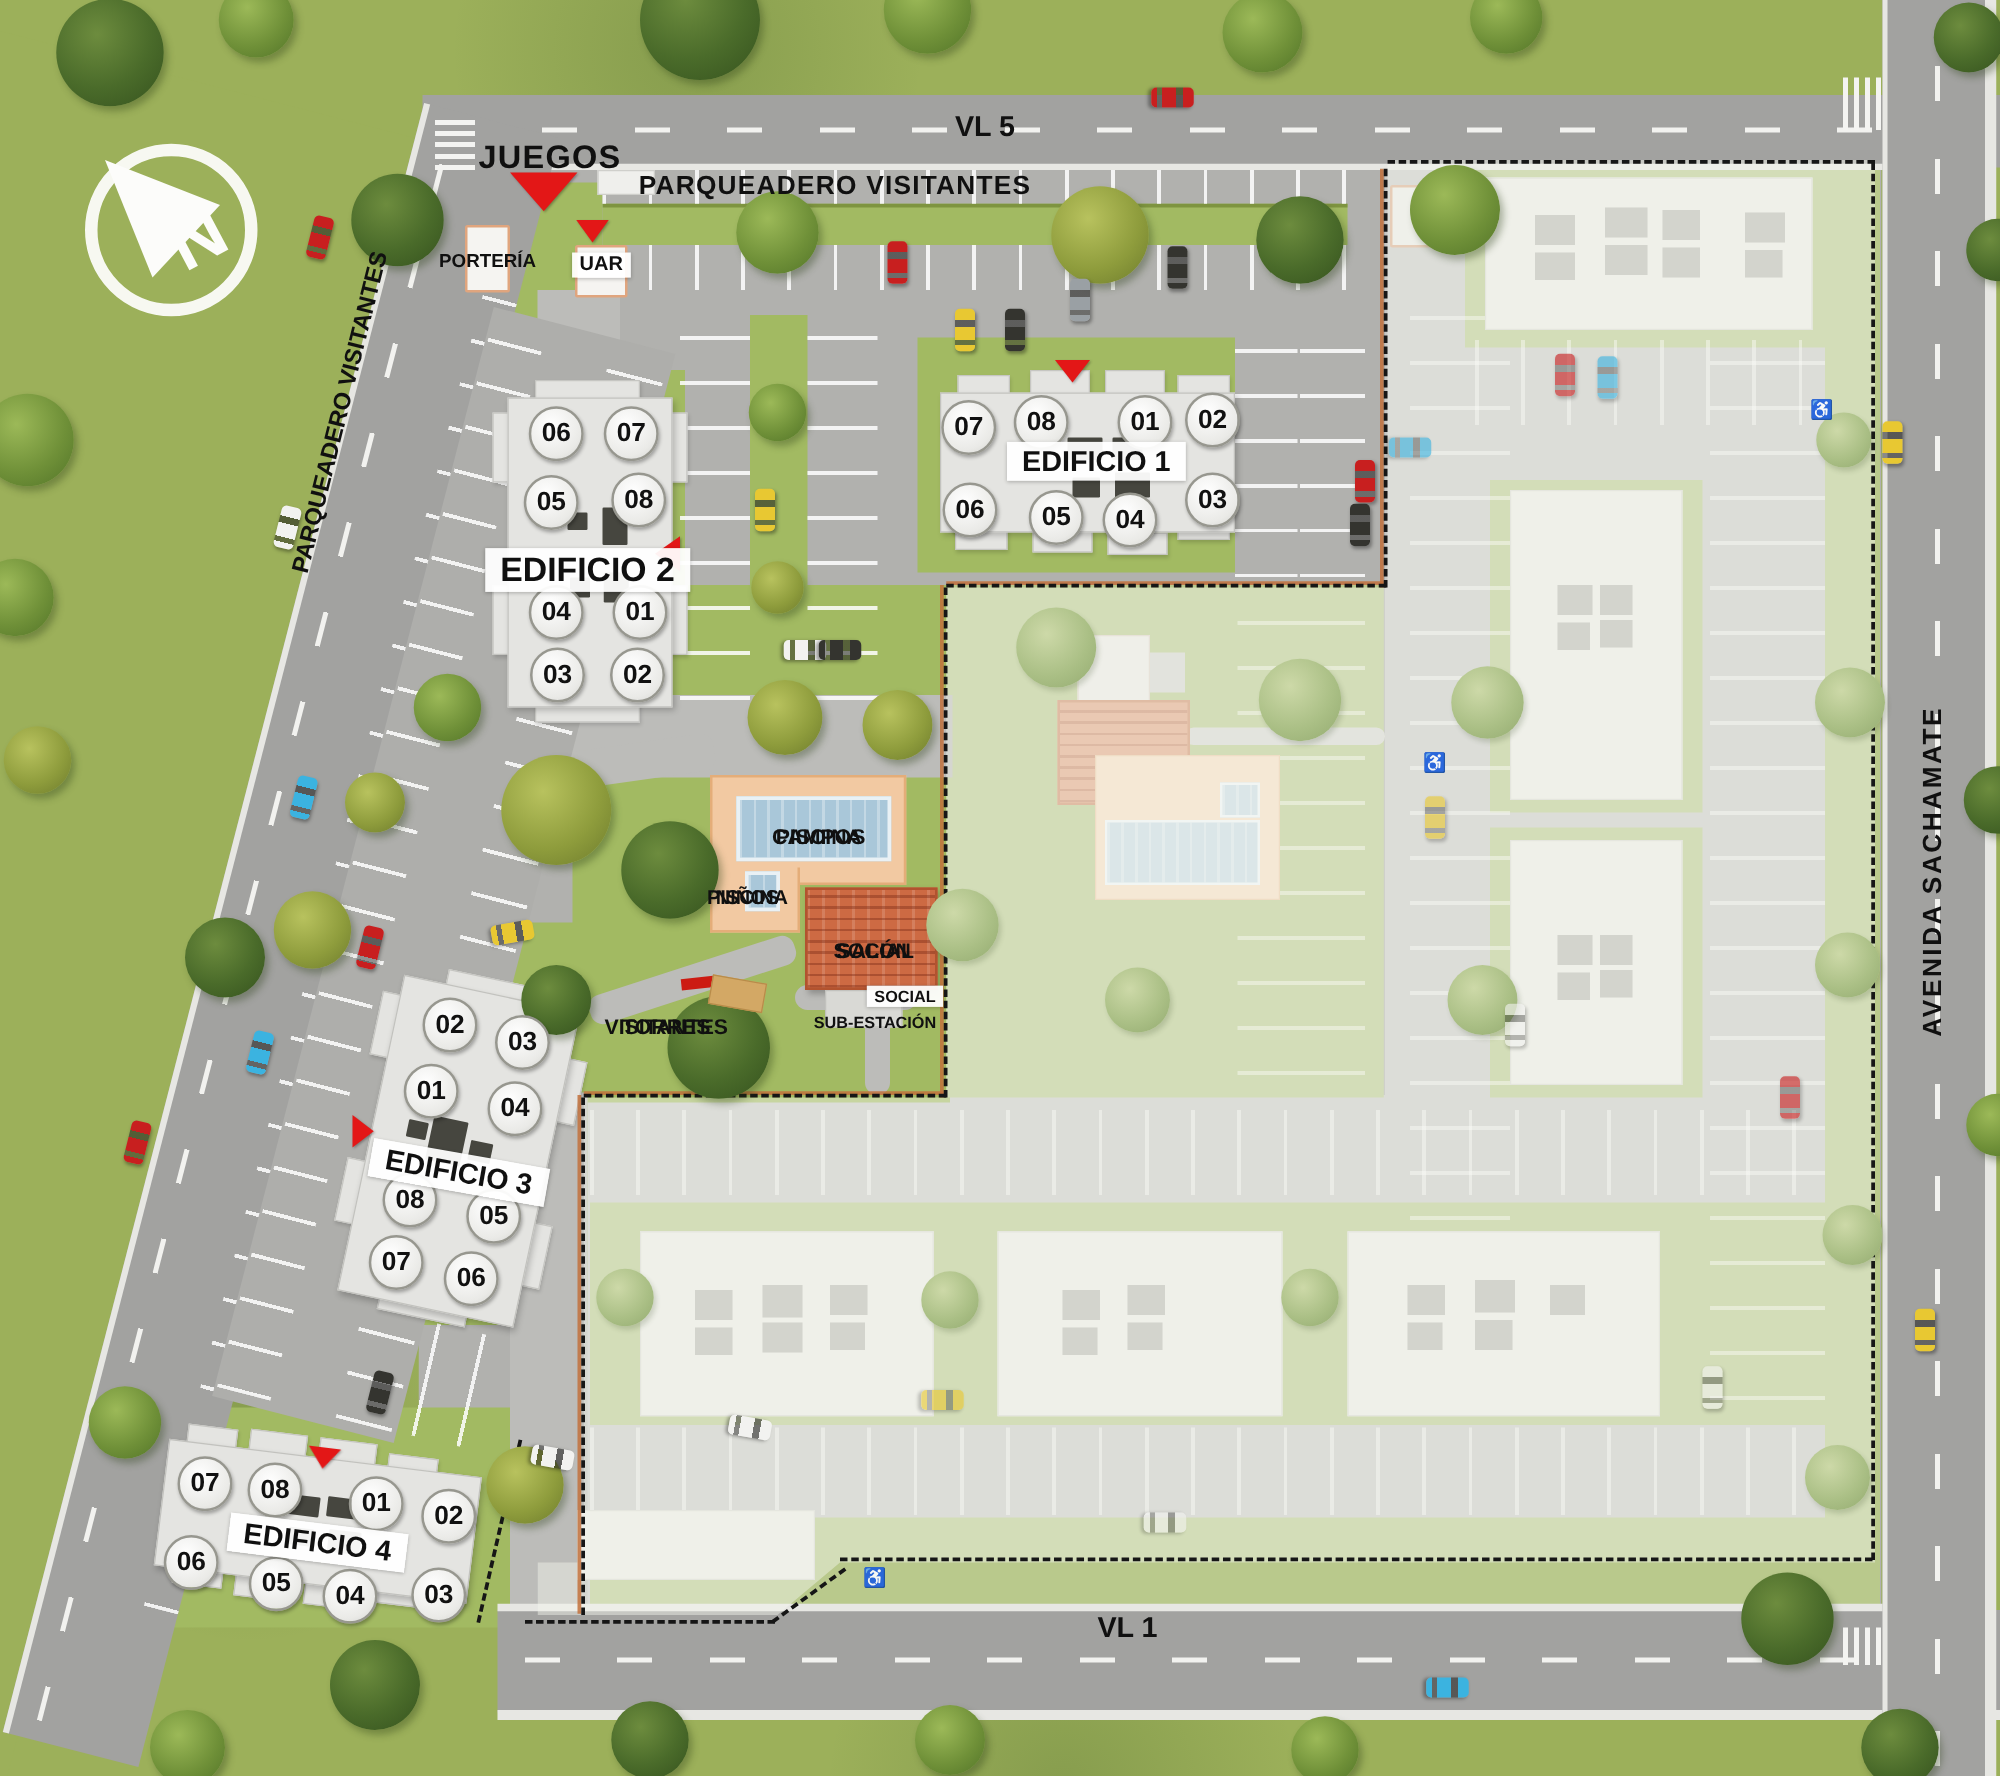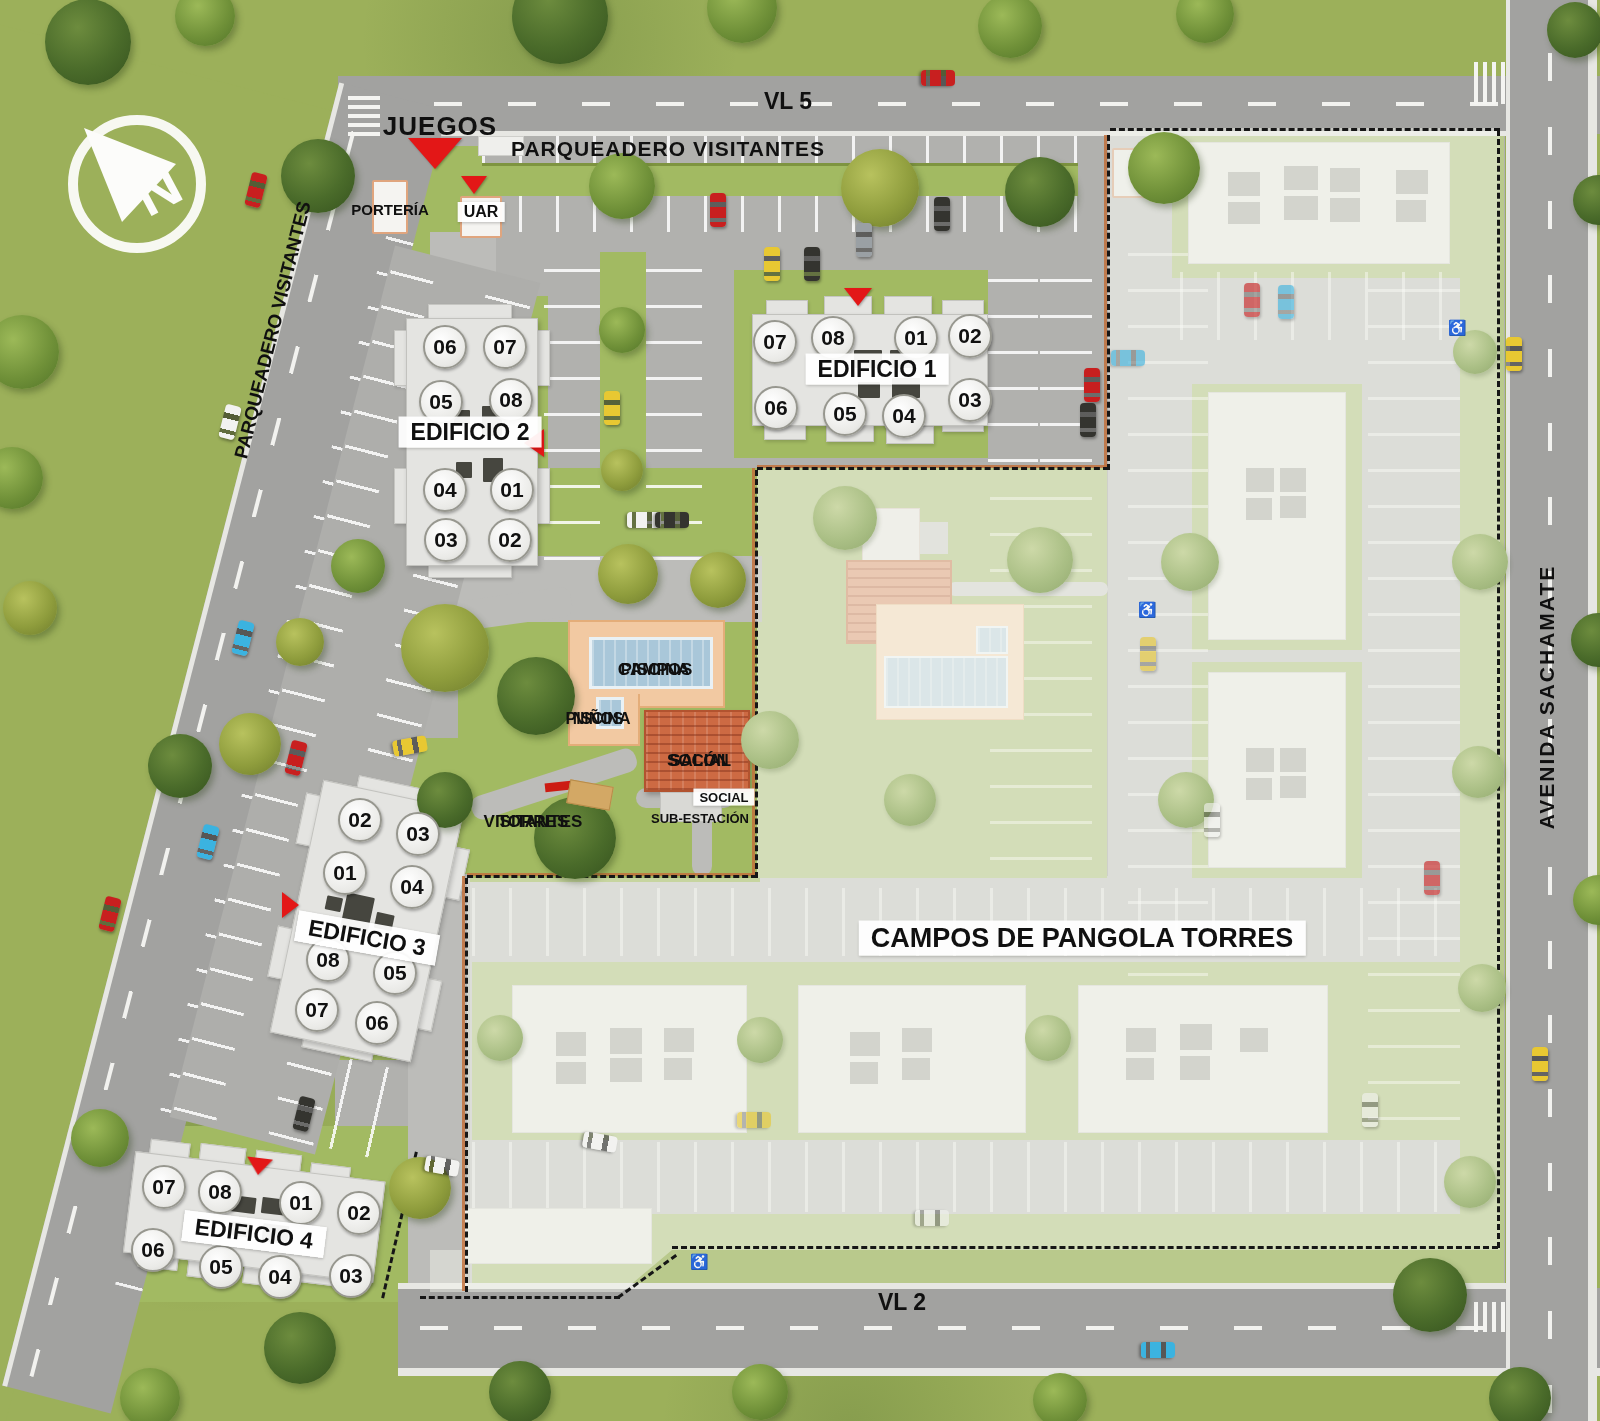--- a/index.html
+++ b/index.html
@@ -298,44 +298,43 @@
     </svg>
   </div>
 
   <div class="lbl" style="left:788px;top:101px;font-size:23px;">VL 5</div>
   <div class="lbl" style="left:668px;top:149px;font-size:21px;letter-spacing:1px;">PARQUEADERO  VISITANTES</div>
   <div class="lbl" style="left:440px;top:126px;font-size:26px;letter-spacing:1px;">JUEGOS</div>
   <div class="lbl" style="left:390px;top:209px;font-size:15px;">PORTERÍA</div>
   <div class="lbl band" style="left:481px;top:212px;font-size:16px;padding:1px 6px;">UAR</div>
   <div class="lbl" style="left:273px;top:330px;font-size:19px;transform:translate(-50%,-50%) rotate(-76deg);">PARQUEADERO VISITANTES</div>
   <div class="lbl band" style="left:877px;top:369px;font-size:23px;">EDIFICIO 1</div>
-  <div class="lbl band" style="left:470px;top:432px;font-size:23px;">EDIFICIO 2</div>
+  <div class="lbl band" style="left:470px;top:456px;font-size:27px;">EDIFICIO 2</div>
   <div class="lbl band" style="left:367px;top:938px;font-size:23px;transform:translate(-50%,-50%) rotate(10deg);">EDIFICIO 3</div>
   <div class="lbl band" style="left:254px;top:1234px;font-size:23px;transform:translate(-50%,-50%) rotate(7deg);">EDIFICIO 4</div>
   <div class="lbl lines" style="left:655px;top:660px;font-size:17px;">
     <span>PISCINA</span>
     <span>CAMPOS</span>
   </div>
   <div class="lbl lines" style="left:598px;top:710px;font-size:16px;">
     <span>PISCINA</span>
     <span>NIÑOS</span>
   </div>
   <div class="lbl lines" style="left:699px;top:751px;font-size:17px;">
     <span>SALÓN</span>
     <span>SOCIAL</span>
   </div>
   <div class="lbl band" style="left:724px;top:797px;font-size:13px;padding:1px 6px;">SOCIAL</div>
   <div class="lbl" style="left:700px;top:818px;font-size:13px;">SUB-ESTACIÓN</div>
   <div class="lbl lines" style="left:533px;top:812px;font-size:17px;">
     <span>TORRES</span>
     <span>VISITANTES</span>
   </div>
-  <div class="lbl band" style="left:1082px;top:938px;font-size:27px;">CAMPOS DE PANGOLA TORRES</div>
   <div class="lbl" style="left:1547px;top:697px;font-size:21px;letter-spacing:2px;transform:translate(-50%,-50%) rotate(-90deg);">AVENIDA SACHAMATE</div>
-  <div class="lbl" style="left:902px;top:1302px;font-size:23px;">VL 2</div>
+  <div class="lbl" style="left:902px;top:1302px;font-size:23px;">VL 1</div>
 
 <div class="tree t0" style="left: 45px; top: -1px; width: 86px; height: 86px;"></div>
     <div class="tree t1" style="left: 175px; top: -14px; width: 60px; height: 60px;"></div>
     <div class="tree t0" style="left: 512px; top: -32px; width: 96px; height: 96px;"></div>
     <div class="tree t1" style="left: 707px; top: -27px; width: 70px; height: 70px;"></div>
     <div class="tree t1" style="left: 978px; top: -6px; width: 64px; height: 64px;"></div>
     <div class="tree t1" style="left: 1176px; top: -15px; width: 58px; height: 58px;"></div>
     <div class="tree t0" style="left: 1547px; top: 2px; width: 56px; height: 56px;"></div>
     <div class="tree t0" style="left: 281px; top: 139px; width: 74px; height: 74px;"></div>
     <div class="tree t1" style="left: 589px; top: 153px; width: 66px; height: 66px;"></div>

